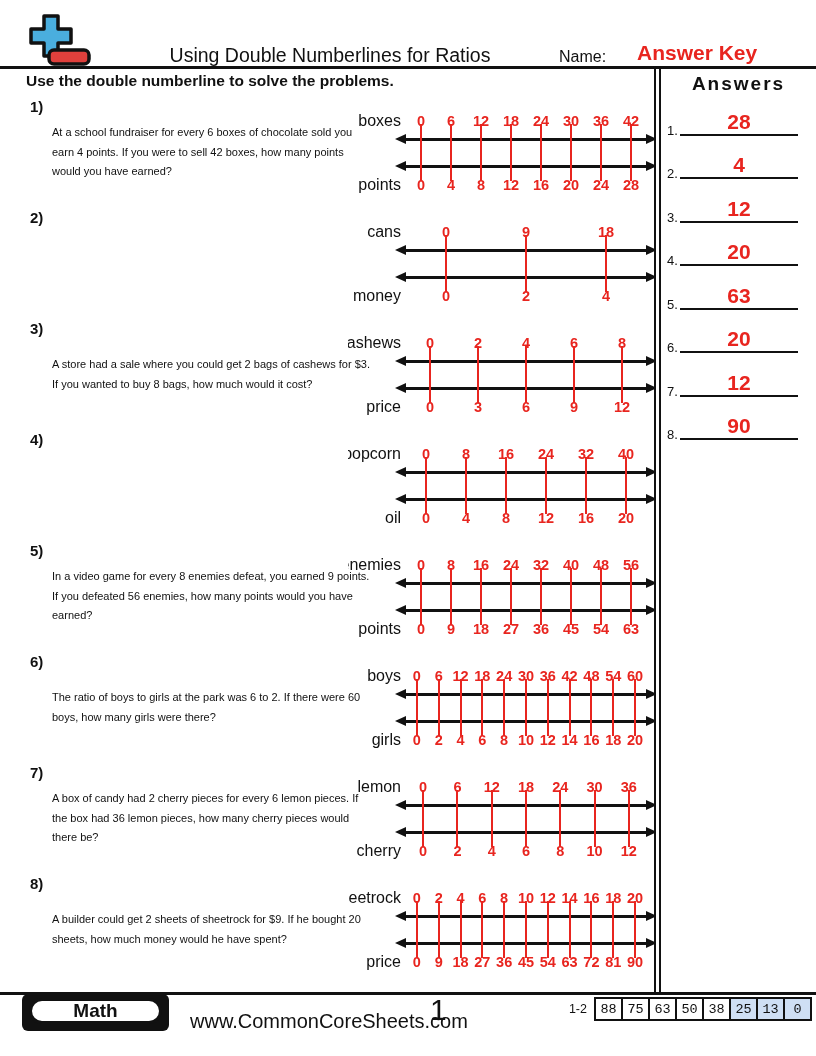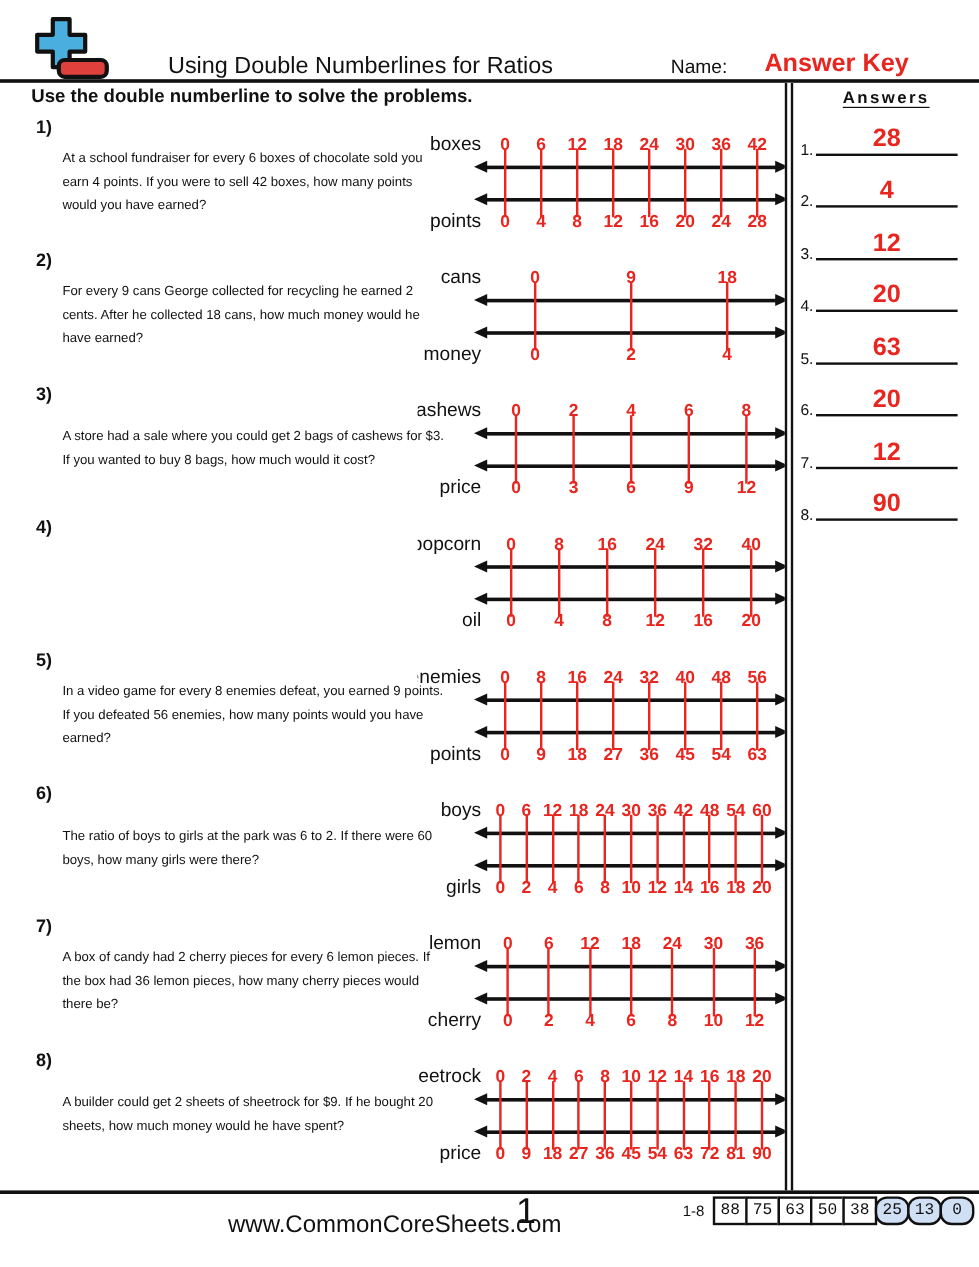--- a/index.html
+++ b/index.html
@@ -1,21 +1,21 @@
 <!DOCTYPE html>
 <html style="--accent-red: #e8251f; --logo-blue: #4aaede; --logo-red: #e0403c; --score-highlight: #cfdff4;"><head>
 <meta charset="utf-8">
 <style>
   html,body{margin:0;padding:0;background:#fff;}
   .page{position:relative;width:816px;height:1056px;background:#fff;overflow:hidden;
         font-family:"Liberation Sans", sans-serif;color:#111;}
 
   
   .logo{position:absolute;left:18px;top:12px;}
-  .title{position:absolute;left:140px;top:44px;width:380px;text-align:left;font-size:19.5px;}
+  .title{position:absolute;left:140px;top:44px;width:380px;text-align:center;font-size:19.5px;}
   .name-label{position:absolute;left:559px;top:48px;font-size:16px;}
   .answer-key{position:absolute;left:637px;top:41px;font-size:21px;font-weight:bold;color:var(--accent-red);}
   .header-rule{position:absolute;top:66px;left:0;width:100%;height:3px;background:#111;}
 
   
   .instructions{position:absolute;left:26px;top:72px;font-size:15.5px;font-weight:bold;}
   .problems{position:absolute;left:0;top:97px;width:654px;}
   .problem{position:relative;height:111px;}
   .pnum{position:absolute;left:30px;top:1px;font-size:15px;font-weight:bold;}
   .ptext-wrap{position:absolute;left:52px;top:0;bottom:0;width:318px;display:flex;flex-direction:column;justify-content:center;}
@@ -36,43 +36,43 @@
   .ah.r{right:-9px;border-left:11px solid #111;}
   .ticks{position:absolute;left:0;right:0;top:-7px;bottom:-6px;}
   .tick{position:absolute;top:0;bottom:0;width:2px;background:var(--accent-red);}
 
   
   .divider{position:absolute;left:654px;top:69px;width:3px;height:923px;
            border-left:2px solid #111;border-right:2px solid #111;background:#fff;}
 
   
   .answers{position:absolute;left:661px;top:69px;width:155px;}
-  .answers-title{margin-top:4px;text-align:center;font-size:14px;font-weight:bold;letter-spacing:2px;
-                 text-decoration:underline;text-underline-offset:3px;}
+  .answers-title{margin-top:4px;text-align:center;font-size:19px;font-weight:bold;letter-spacing:2px;
+                 text-underline-offset:3px;}
   .answers-list{margin-top:2px;}
   .answer-row{position:relative;height:43.5px;}
   .a-num{position:absolute;left:6px;bottom:3px;font-size:13px;}
   .a-line{position:absolute;left:19px;right:18px;bottom:5px;border-bottom:2px solid #111;}
   .a-val{position:absolute;left:19px;right:18px;bottom:7px;text-align:center;font-size:21px;font-weight:bold;color:var(--accent-red);}
 
   
   .footer{position:absolute;left:0;top:992px;width:816px;height:64px;}
   .footer-rule{position:absolute;top:0;left:0;width:100%;height:2.5px;background:#111;}
   .math-badge{position:absolute;left:22px;top:2px;width:147px;height:37px;background:#111;border-radius:6px;
               padding:4px 7px 7px 7px;box-sizing:border-box;}
   .math-pill{width:100%;height:100%;background:#fff;border:3px solid #111;border-radius:15px;box-sizing:border-box;
              display:flex;align-items:center;justify-content:center;font-size:19px;font-weight:bold;}
   .site-url{position:absolute;left:190px;top:18px;font-size:20px;}
   .page-num{position:absolute;left:430px;top:1px;font-size:30px;font-weight:400;}
   .score-area{position:absolute;right:4px;top:5px;display:flex;align-items:center;}
   .score-label{font-size:12.5px;margin-right:9px;}
   .score-cells{display:flex;font-family:Liberation Mono, monospace;}
   .score-cell{width:25px;height:20px;border:2px solid #111;margin-left:-2px;display:flex;align-items:center;
               justify-content:center;font-size:13.5px;background:#fff;}
-  .score-cell.hl{background:var(--score-highlight);border-radius:10px;}
+  .score-cell.hl{background:var(--score-highlight);}
 </style>
 </head>
 <body>
 
 <div class="page">
 
   <svg class="logo" width="74" height="56" viewBox="0 0 74 56">
     <path d="M26 4 h14 v13 h13 v14 h-13 v13 h-14 v-13 h-13 v-14 h13 z" fill="#4aaede" stroke="#111" stroke-width="3.5" stroke-linejoin="round"></path>
     <rect x="31" y="38" width="40" height="14" rx="5" fill="#e0403c" stroke="#111" stroke-width="3.5"></rect>
   </svg>
@@ -136,23 +136,20 @@
               <span class="ncell">16</span>
               <span class="ncell">20</span>
               <span class="ncell">24</span>
               <span class="ncell">28</span>
             </div>
           </div>
         </div>
       </div>
       <div class="problem">
         <div class="pnum">2)</div>
-        <div class="ptext-wrap">
-          <div class="ptext">For every 9 cans George collected for recycling he earned 2 cents. After he collected 18 cans, how much money would he have earned?</div>
-        </div>
         <div class="diagram">
           <div class="nl-row">
             <div class="nl-label">
               <span>cans</span>
             </div>
             <div class="nl-nums">
               <span class="ncell">0</span>
               <span class="ncell">9</span>
               <span class="ncell">18</span>
             </div>
@@ -574,24 +571,27 @@
         <div class="answer-row">
           <span class="a-num">8.</span>
           <span class="a-val">90</span>
           <span class="a-line"></span>
         </div>
       </div>
   </div>
 
   <div class="footer">
     <div class="footer-rule"></div>
+    <div class="math-badge">
+      <div class="math-pill">Math</div>
+    </div>
     <div class="site-url">www.CommonCoreSheets.com</div>
     <div class="page-num">1</div>
     <div class="score-area">
-      <span class="score-label">1-8</span>
+      <span class="score-label">1-2</span>
       <span class="score-cells">
           <span class="score-cell">88</span>
           <span class="score-cell">75</span>
           <span class="score-cell">63</span>
           <span class="score-cell">50</span>
           <span class="score-cell">38</span>
           <span class="score-cell hl">25</span>
           <span class="score-cell hl">13</span>
           <span class="score-cell hl">0</span>
         </span>

